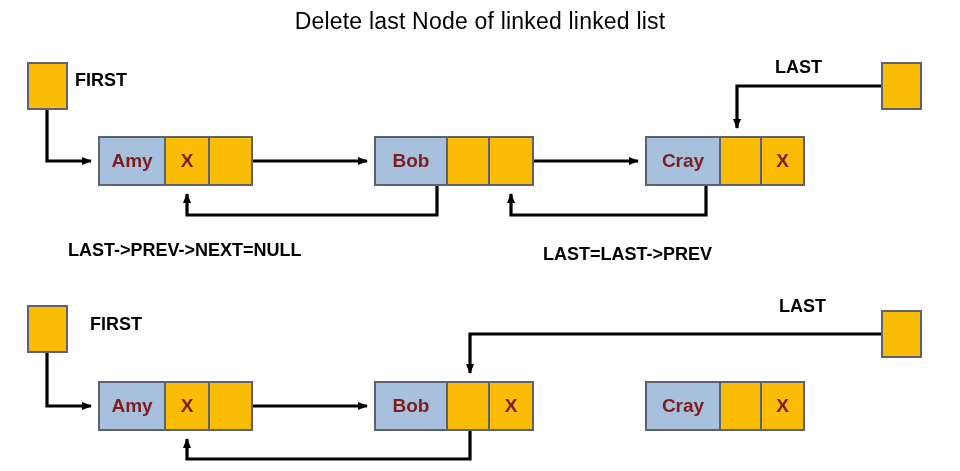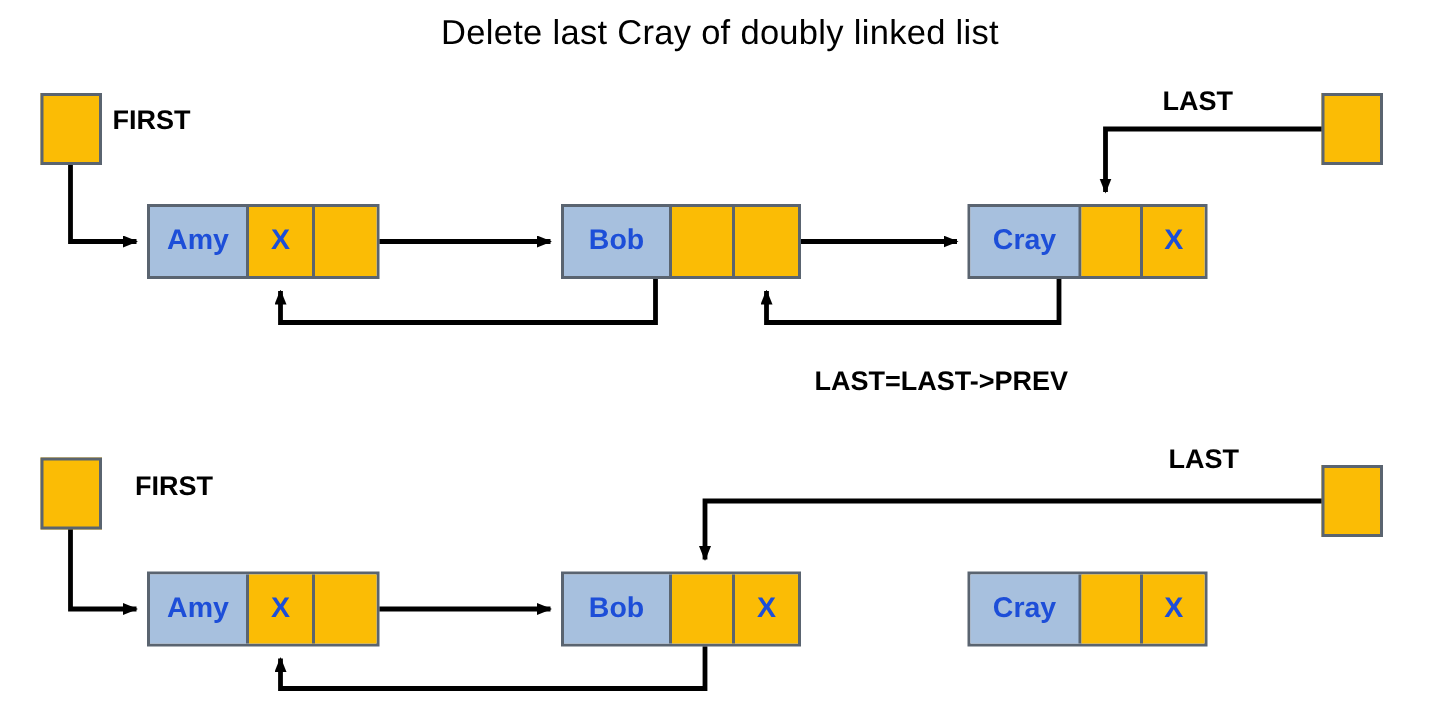--- a/index.html
+++ b/index.html
@@ -55,21 +55,21 @@
     border: 2px solid #5a6470;
     height: 50px;
   }
   .cell {
     box-sizing: border-box;
     display: flex;
     align-items: center;
     justify-content: center;
     font-size: 19px;
     font-weight: 700;
-    color: #1d4ed8;
+    color: #7f1d1d;
     height: 100%;
   }
   .cell.data {
     background: #a7c0de;
     border-right: 2px solid #5a6470;
   }
   .cell.link {
     background: #FBBC05;
   }
   .cell.link.mid {
@@ -81,21 +81,21 @@
     font-weight: 700;
     color: #000000;
     white-space: nowrap;
   }
 </style>
 </head>
 <body>
 
 <div id="canvas">
 
-  <div class="title">Delete last Cray of doubly linked list</div>
+  <div class="title">Delete last Node of linked linked list</div>
 
   <div class="ptr-box" style="left:27px; top:62px; width:41px; height:48px;"></div>
   <div class="ptr-label" style="left:75px; top:70px;">FIRST</div>
 
   <div class="ptr-box" style="left:881px; top:62px; width:41px; height:48px;"></div>
   <div class="ptr-label" style="left:775px; top:57px;">LAST</div>
 
   <div class="node" style="left:98px; top:136px; width:155px;">
     <div class="cell data" style="width:66px;">Amy</div>
     <div class="cell link mid" style="width:44px;">X</div>
@@ -107,20 +107,21 @@
     <div class="cell link mid" style="width:42px;"></div>
     <div class="cell link" style="width:42px;"></div>
   </div>
 
   <div class="node" style="left:645px; top:136px; width:160px;">
     <div class="cell data" style="width:74px;">Cray</div>
     <div class="cell link mid" style="width:41px;"></div>
     <div class="cell link" style="width:41px;">X</div>
   </div>
 
+  <div class="caption" style="left:68px; top:240px;">LAST-&gt;PREV-&gt;NEXT=NULL</div>
   <div class="caption" style="left:543px; top:244px;">LAST=LAST-&gt;PREV</div>
 
   <div class="ptr-box" style="left:27px; top:305px; width:41px; height:48px;"></div>
   <div class="ptr-label" style="left:90px; top:314px;">FIRST</div>
 
   <div class="ptr-box" style="left:881px; top:310px; width:41px; height:48px;"></div>
   <div class="ptr-label" style="left:779px; top:296px;">LAST</div>
 
   <div class="node" style="left:98px; top:381px; width:155px;">
     <div class="cell data" style="width:66px;">Amy</div>

